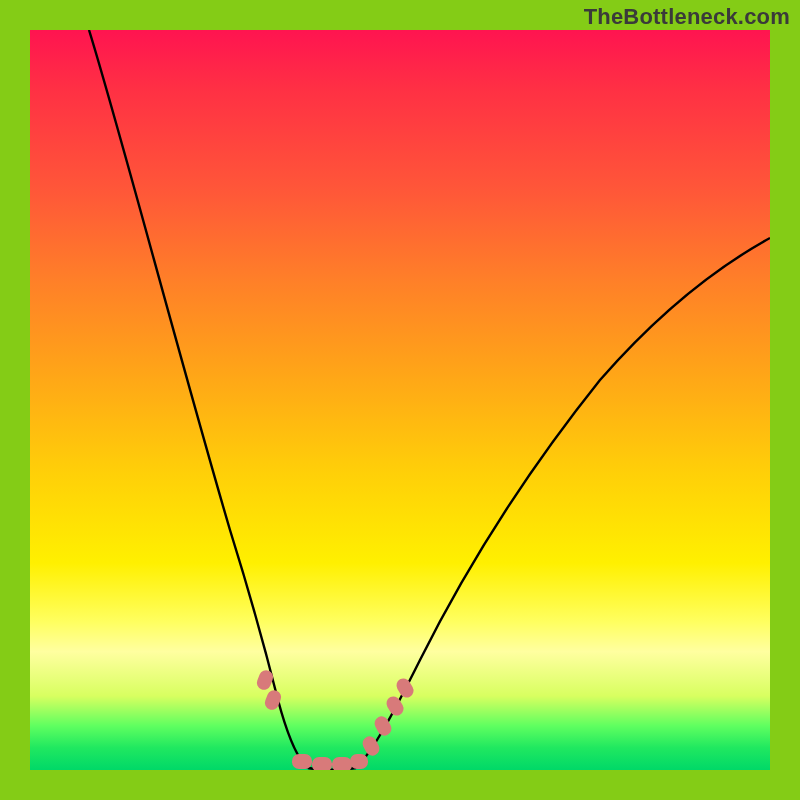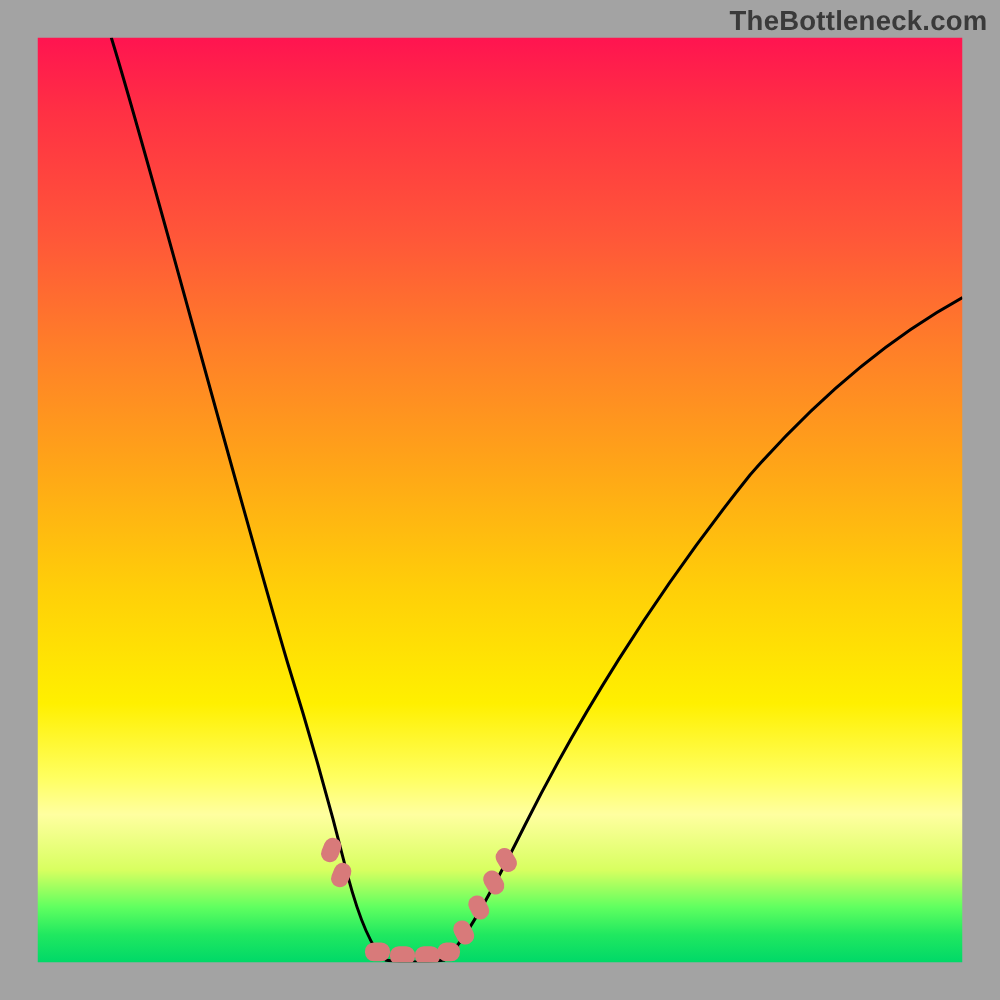--- a/index.html
+++ b/index.html
@@ -9,21 +9,21 @@
     height: 800px;
     overflow: hidden;
     background: #000;
     font-family: Arial, Helvetica, sans-serif;
   }
   .frame {
     position: absolute;
     top: 0; left: 0;
     width: 800px;
     height: 800px;
-    background: #a3a3a3;
+    background: #84cc16;
   }
   .plot-area {
     position: absolute;
     top: 30px;
     left: 30px;
     width: 740px;
     height: 740px;
     overflow: hidden;
   }
   .gradient-bg {

